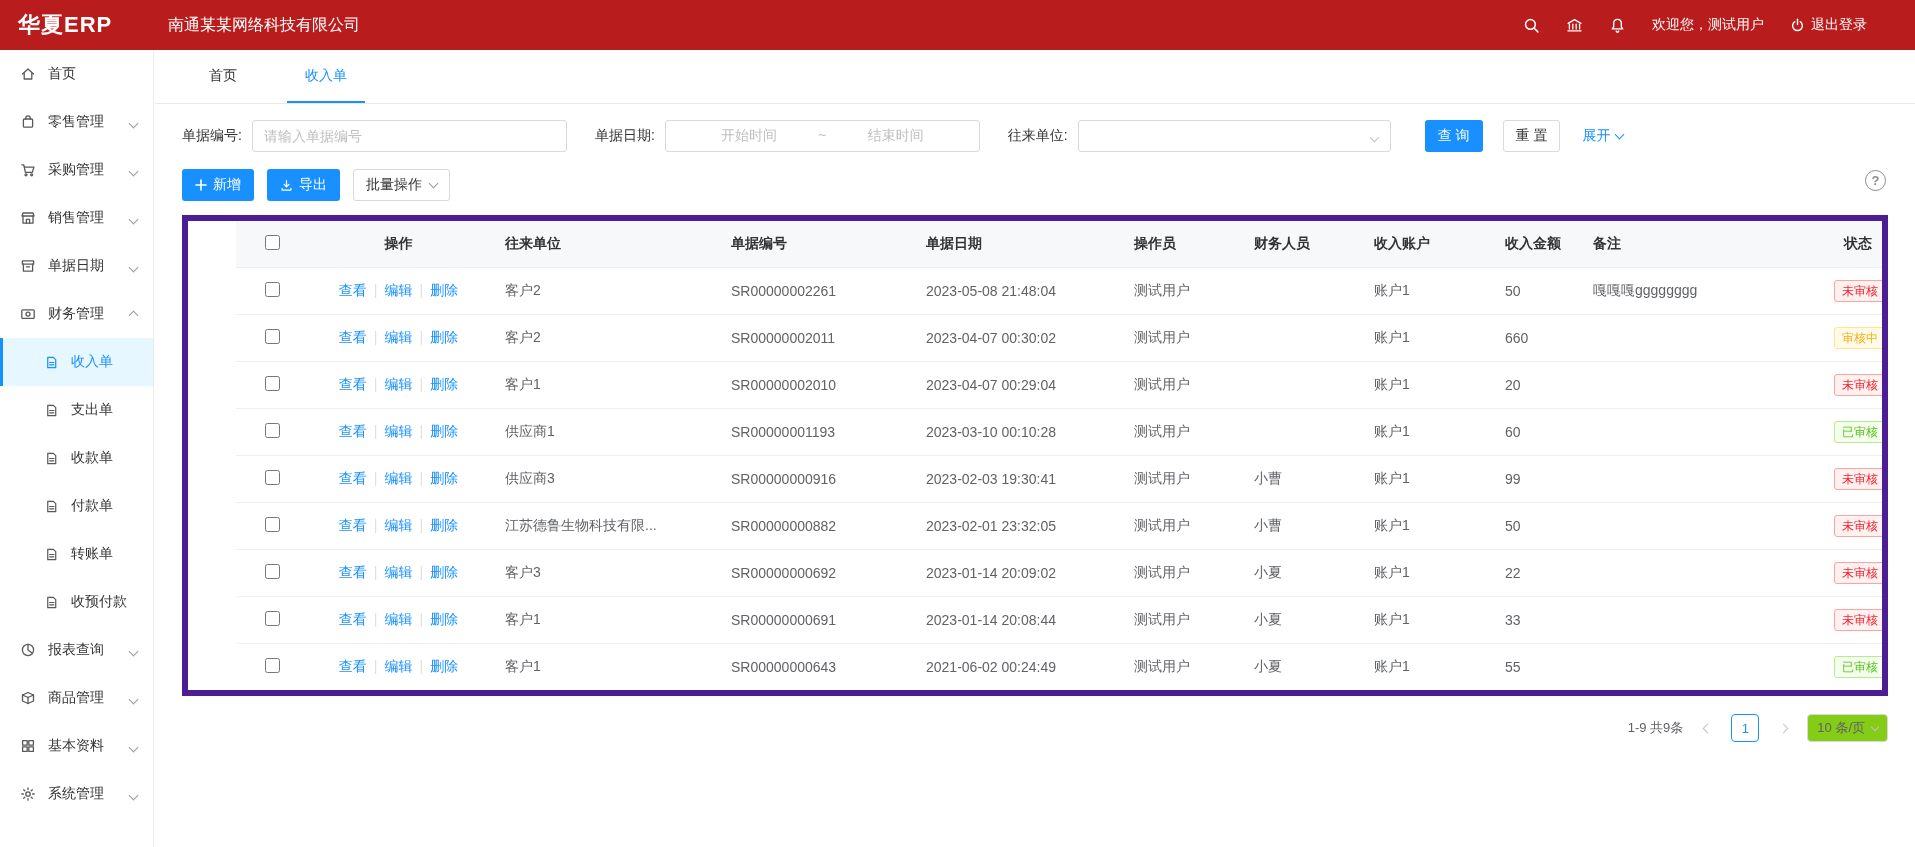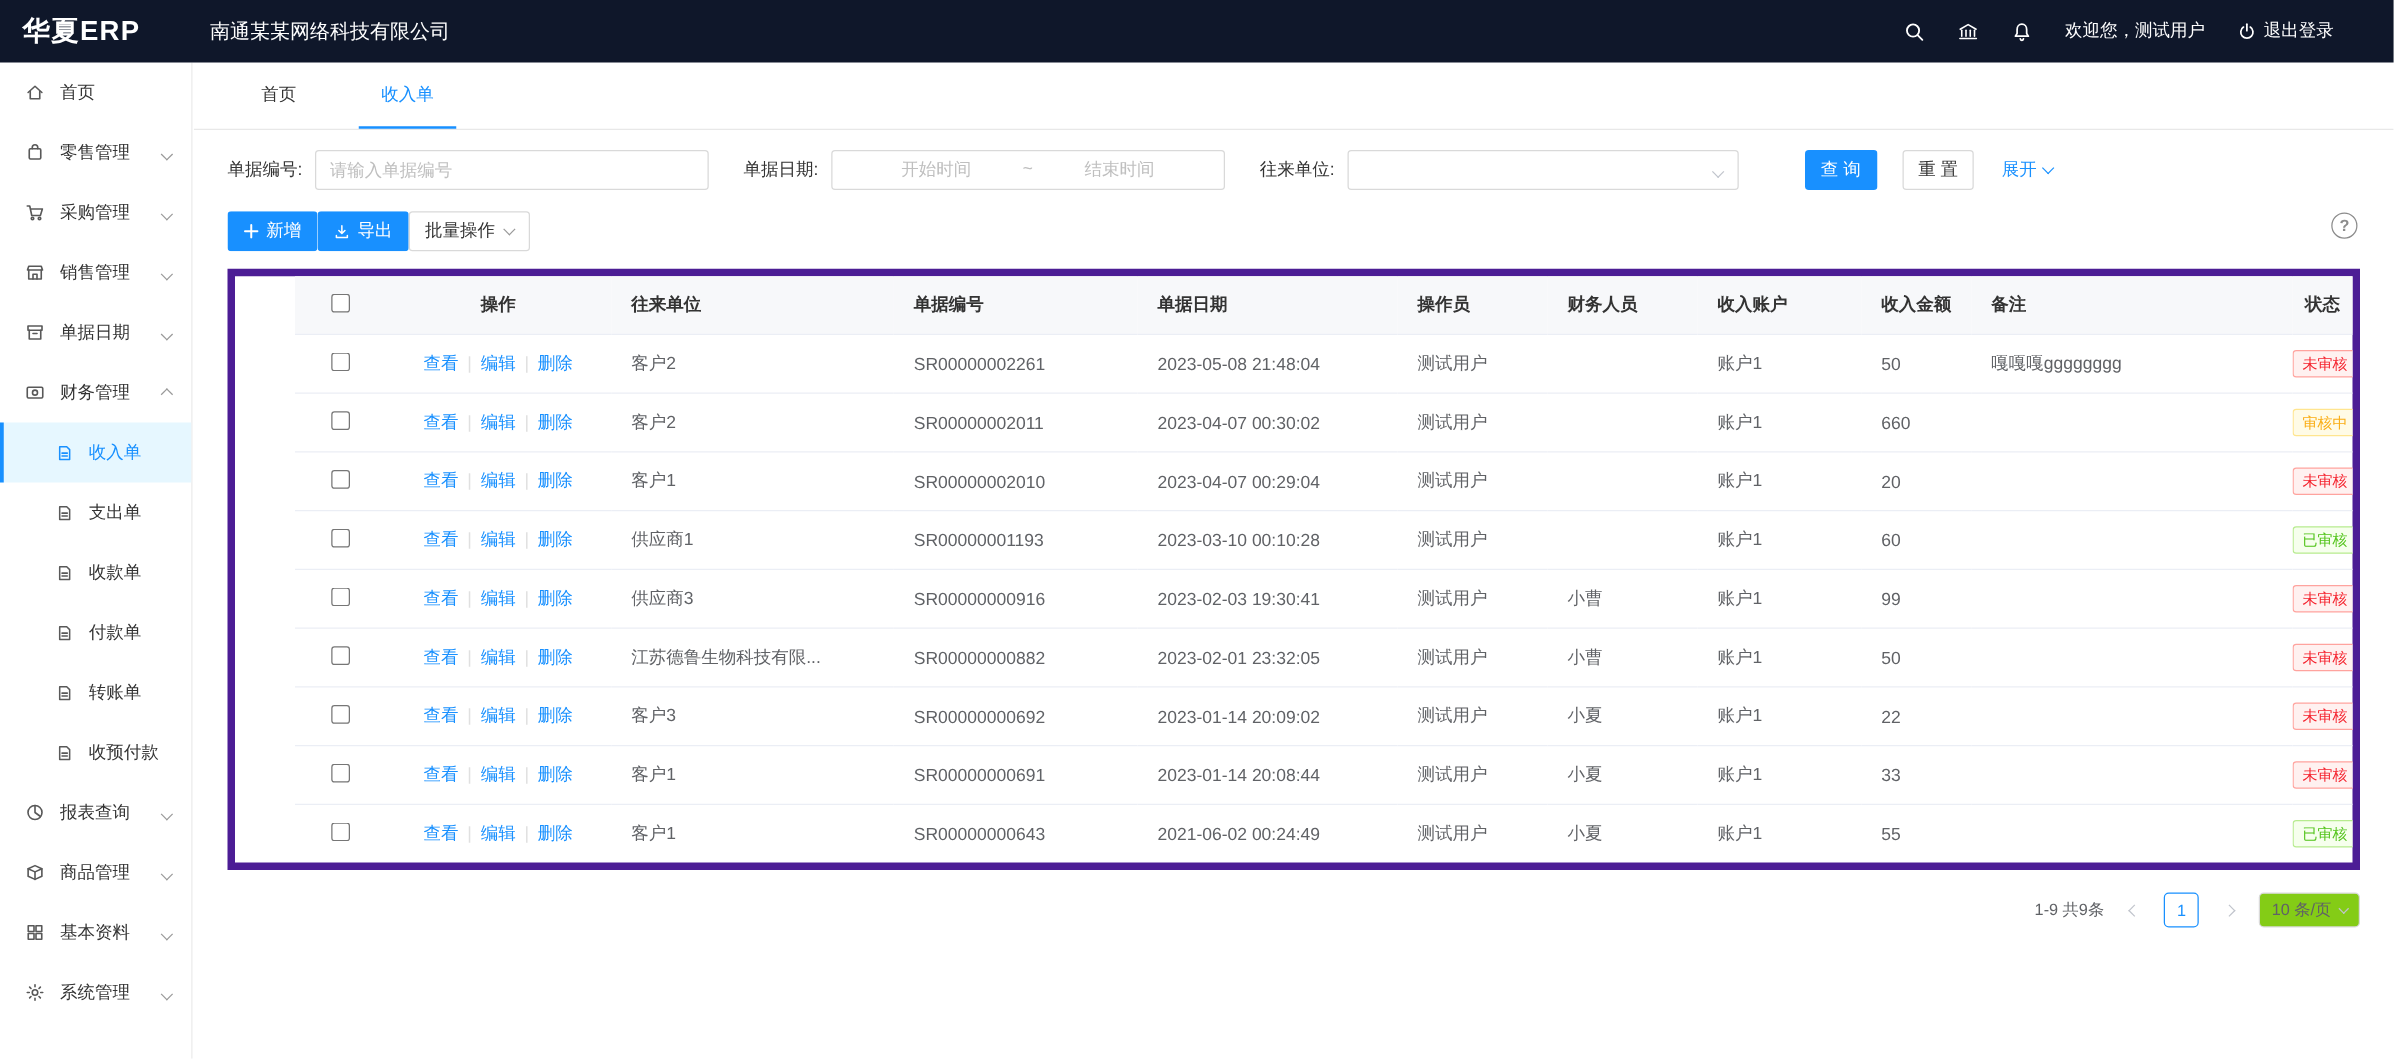--- a/index.html
+++ b/index.html
@@ -1,21 +1,21 @@
 <!DOCTYPE html>
 <html><head>
 <meta charset="utf-8">
 <style>
   * { box-sizing: border-box; margin: 0; padding: 0; }
   html, body { width: 1915px; height: 847px; overflow: hidden; }
   body { font-family: "Liberation Sans", "DejaVu Sans", sans-serif; background: #fff; color: #333; }
   .page { position: relative; width: 1915px; height: 847px; }
 
   
-  .topbar { position: absolute; top: 0; left: 0; right: 0; height: 50px; background: #0f172a; display: flex; align-items: center; color: #fff; z-index: 20; }
+  .topbar { position: absolute; top: 0; left: 0; right: 0; height: 50px; background: #b91c1c; display: flex; align-items: center; color: #fff; z-index: 20; }
   .logo { width: 154px; font-size: 22px; font-weight: bold; padding-left: 18px; letter-spacing: 1px; }
   .company { font-size: 16px; margin-left: 14px; }
   .topbar-right { margin-left: auto; display: flex; align-items: center; gap: 26px; padding-right: 48px; }
   .tb-icon { display: flex; align-items: center; cursor: pointer; }
   .tb-icon svg { display: block; }
   .welcome { font-size: 14px; cursor: pointer; }
   .logout { font-size: 14px; display: flex; align-items: center; gap: 6px; cursor: pointer; }
 
   
   .sidebar { position: absolute; top: 50px; left: 0; bottom: 0; width: 154px; background: #fff; border-right: 1px solid #ececec; z-index: 10; }
@@ -51,26 +51,26 @@
   .f-input::placeholder { color: #bfbfbf; }
   .f-group { display: flex; align-items: center; }
   .f-group + .f-group { margin-left: 28px; }
   .f-range { width: 315px; display: flex; align-items: center; justify-content: space-between; padding: 0 20px; color: #bfbfbf; font-family: Liberation Mono, monospace; }
   .f-range .ph { flex: 1; text-align: center; }
   .f-range .tilde { padding: 0 6px; color: #bfbfbf; }
   .f-select { width: 313px; display: flex; align-items: center; justify-content: flex-end; padding: 0 12px; color: #c0c4cc; cursor: pointer; }
   .btn { height: 32px; border-radius: 3px; font-size: 14px; display: inline-flex; align-items: center; justify-content: center; padding: 0 12px; cursor: pointer; border: 1px solid transparent; white-space: nowrap; font-family: inherit; }
   .btn-primary { background: #1890ff; color: #fff; }
   .btn-default { background: #fff; border-color: #d9d9d9; color: #333; }
-  .btn-search { margin-left: 53px; }
+  .btn-search { margin-left: 34px; }
   .btn-reset { margin-left: 20px; }
   .expand-link { margin-left: 22px; color: #1890ff; display: inline-flex; align-items: center; gap: 6px; cursor: pointer; font-size: 14px; }
 
   
-  .actions-bar { position: relative; display: flex; align-items: center; gap: 0; padding: 17px 27px 0 27px; }
+  .actions-bar { position: relative; display: flex; align-items: center; gap: 13px; padding: 17px 27px 0 27px; }
   .btn .b-icon { display: inline-flex; margin-right: 6px; }
   .btn .b-icon svg { display: block; }
   .btn-batch { gap: 8px; display: inline-flex; }
   .btn-batch .chev { color: #999; }
   .help-circle { position: absolute; right: 29px; top: 18px; width: 21px; height: 21px; border: 1.5px solid #8c8c8c; border-radius: 50%; color: #8c8c8c; font-size: 13px; font-weight: bold; display: flex; align-items: center; justify-content: center; cursor: pointer; }
 
   
   .table-wrap { margin: 14px 27px 0 27px; border: 6px solid #4c1d95; padding-left: 48px; }
   table.grid { width: 100%; border-collapse: collapse; table-layout: fixed; }
   .grid th { background: #f7f8fa; height: 46px; font-size: 14px; color: #333; font-weight: 600; text-align: left; padding: 0 0 0 16px; white-space: nowrap; }

